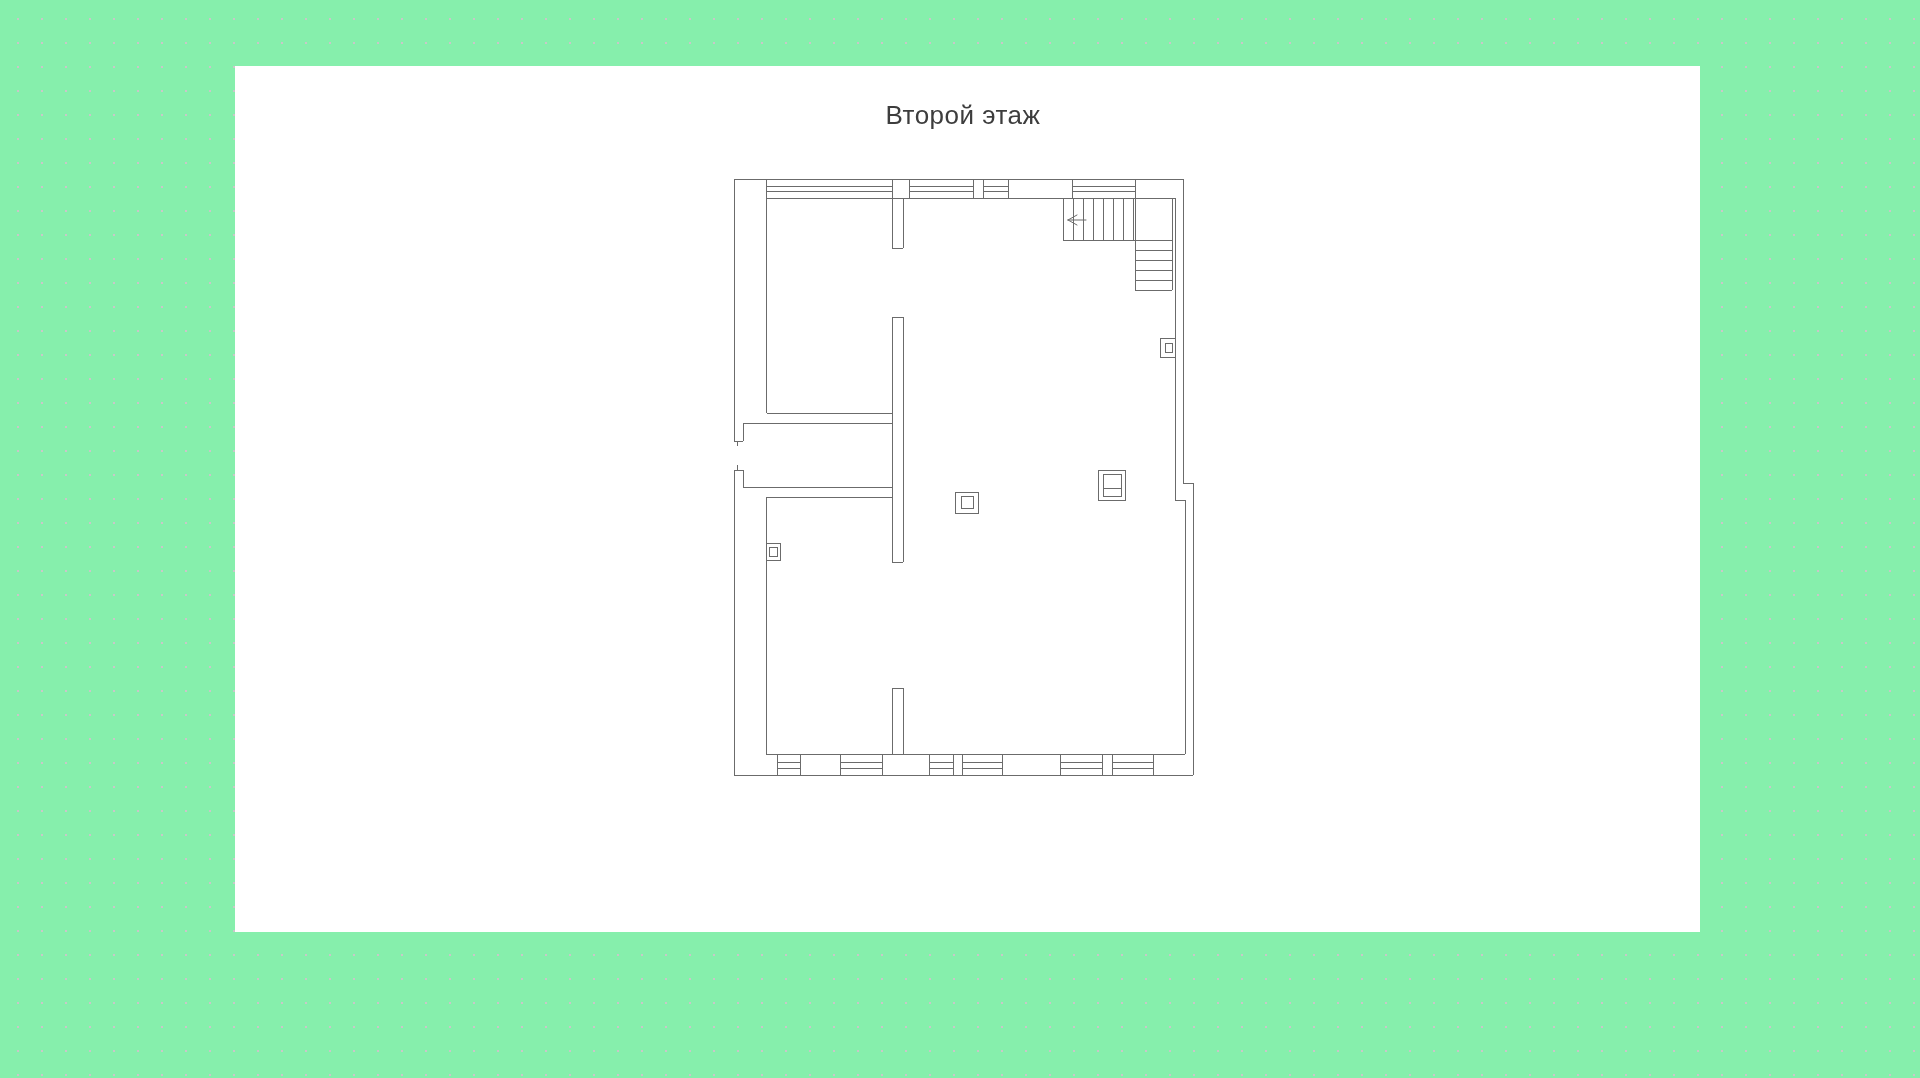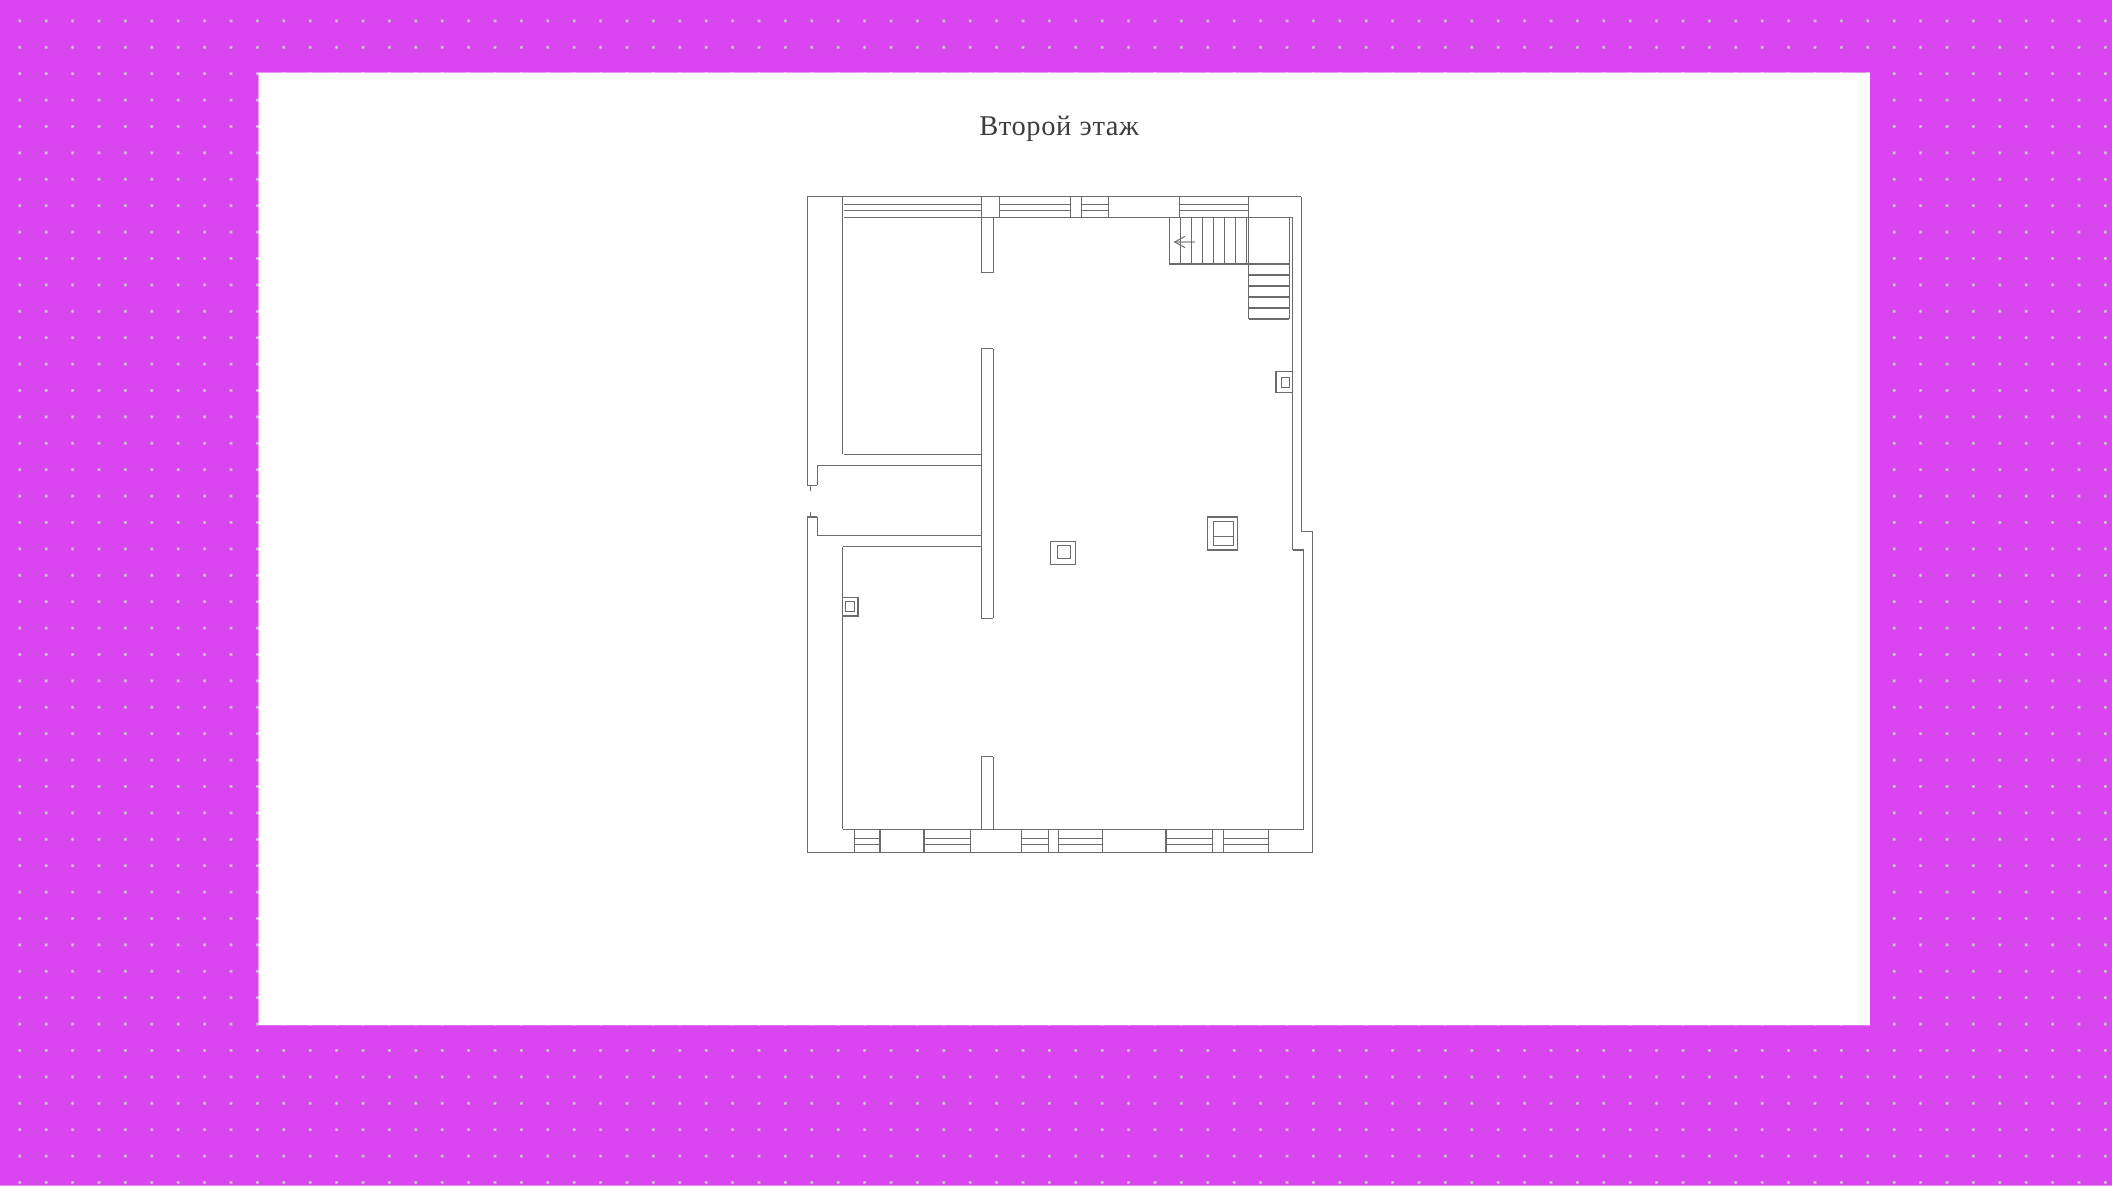--- a/index.html
+++ b/index.html
@@ -8,22 +8,21 @@
     width: 1920px;
     height: 1078px;
     overflow: hidden;
     background: #ffffff;
     font-family: "Liberation Sans", sans-serif;
   }
   .canvas-root {
     position: relative;
     width: 1920px;
     height: 1078px;
-    background: #d946ef;
-    font-family: Liberation Serif, serif;
+    background: #86efac;
   }
   
   .dot-grid {
     position: absolute;
     inset: 0;
     background-image: radial-gradient(var(--dot-color, #c8c8c8) 1.1px, rgba(255,255,255,0) 1.5px);
     background-size: 24px 24px;
     background-position: 6px 7px;
   }
   

